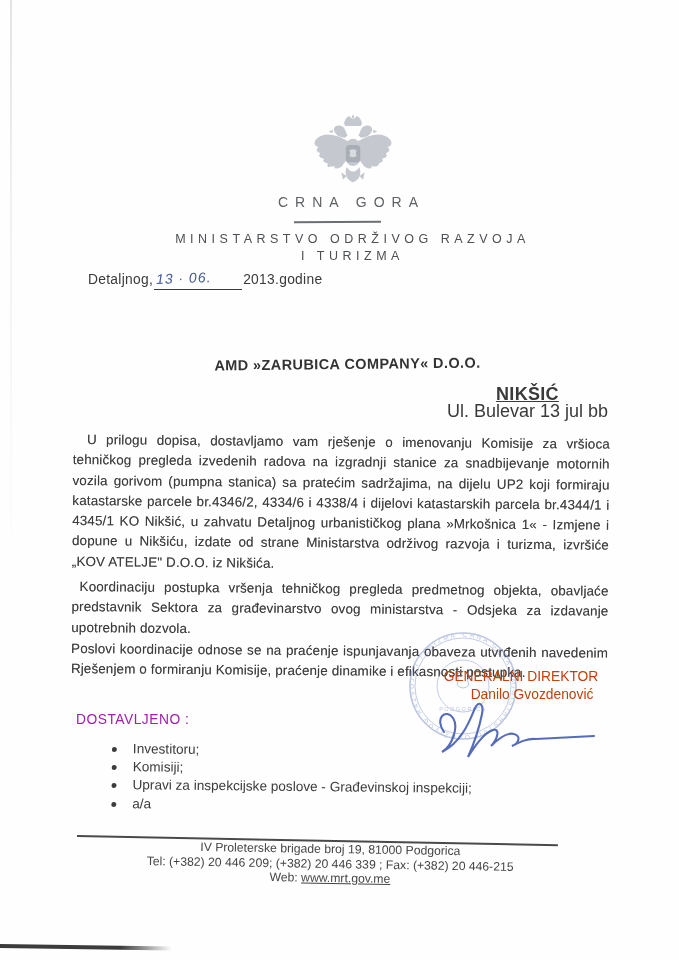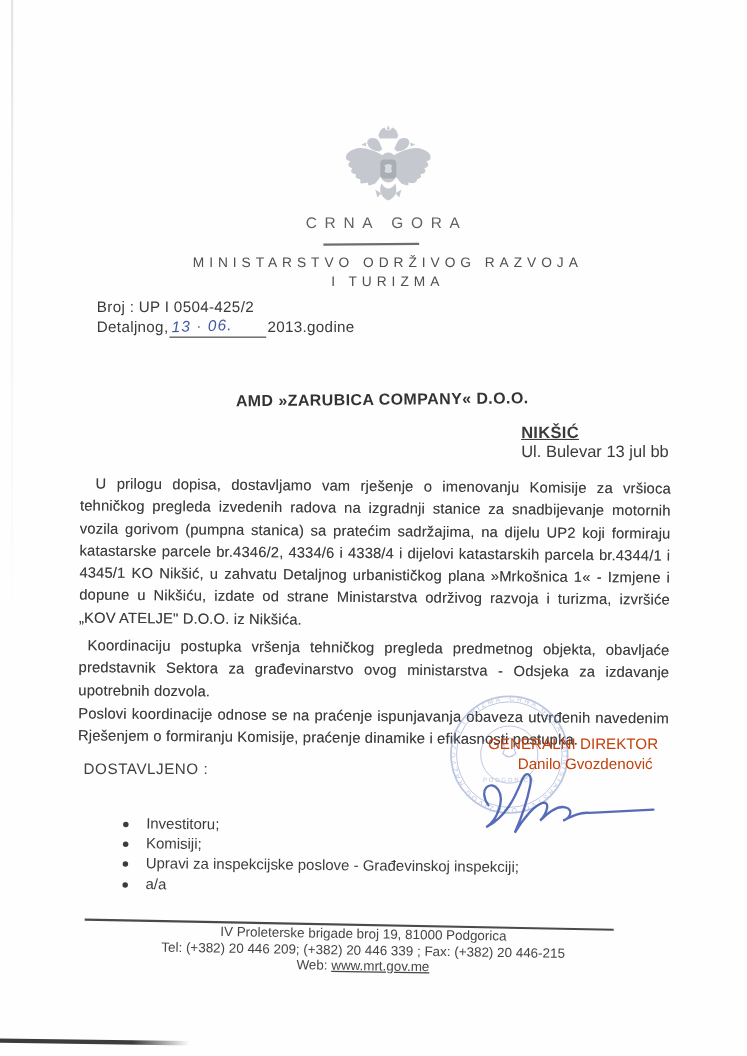--- a/index.html
+++ b/index.html
@@ -54,22 +54,22 @@
     display:inline-block; border-bottom:1.3px solid #3a3a3a; min-width:88px;
     padding:0 4px 0 2px; margin:0 1px;
   }
 
   .recipient-company {
     position:absolute; top:356px; left:0; right:0; text-align:center;
     font-weight:bold; font-size:14.5px; color:#333; letter-spacing:.4px;
     transform:translateX(8px) rotate(-0.6deg);
   }
   .addr-block {
-    position:absolute; top:386px; right:71px; text-align:left;
-    font-size:15px; line-height:16.5px; color:#3a3a3a;
+    position:absolute; top:386px; right:71px; text-align:center;
+    font-size:18px; line-height:16.5px; color:#3a3a3a;
   }
   .addr-city { text-decoration:underline; font-weight:bold; letter-spacing:.3px; }
 
   
   .body-block {
     position:absolute; left:73px; top:430px; width:537px;
     font-size:13.4px; line-height:20.3px; color:#3c3c3c;
     text-align:justify; letter-spacing:.15px;
     transform:rotate(0.5deg); transform-origin:0 0;
     text-shadow:0 0 .4px rgba(70,70,70,.55);
@@ -82,21 +82,21 @@
   .stamp { position:absolute; left:404px; top:627px; opacity:.5; z-index:1; }
   .sig-block {
     position:absolute; top:668px; left:418px; width:206px; text-align:center;
     font-size:13.8px; line-height:18px; color:#c2410c; z-index:2;
   }
   .sig-name { padding-left:22px; }
   .signature-svg { position:absolute; left:430px; top:694px; z-index:3; }
 
   
   .dostavljeno {
-    position:absolute; left:76px; top:692px; font-size:13.8px; color:#404040;
+    position:absolute; left:76px; top:712px; font-size:13.8px; color:#a21caf;
     letter-spacing:.5px;
   }
   .dist-list {
     position:absolute; left:112px; top:740px; list-style:none;
     font-size:13.6px; line-height:18.2px; color:#3c3c3c;
     transform:rotate(0.6deg); transform-origin:0 0;
   }
   .dist-list li { display:flex; align-items:flex-start; }
   .bullet {
     width:5px; height:5px; border-radius:50%; background:#3c3c3c;
@@ -157,21 +157,20 @@
   </div>
 
   <div class="country">CRNA GORA</div>
   <div class="country-rule"></div>
   <div class="ministry">
     <div>MINISTARSTVO ODRŽIVOG RAZVOJA</div>
     <div>I TURIZMA</div>
   </div>
 
   <div class="sector-block">
-    <div>Broj : UP I 0504-425/2</div>
     <div>
       <span>Detaljnog,</span><span class="date-line"><span class="hand">13 · 06.</span></span><span>2013.godine</span>
     </div>
   </div>
 
   <div class="recipient-company">AMD »ZARUBICA COMPANY« D.O.O.</div>
   <div class="addr-block">
     <div class="addr-city">NIKŠIĆ</div>
     <div>Ul. Bulevar 13 jul bb</div>
   </div>

